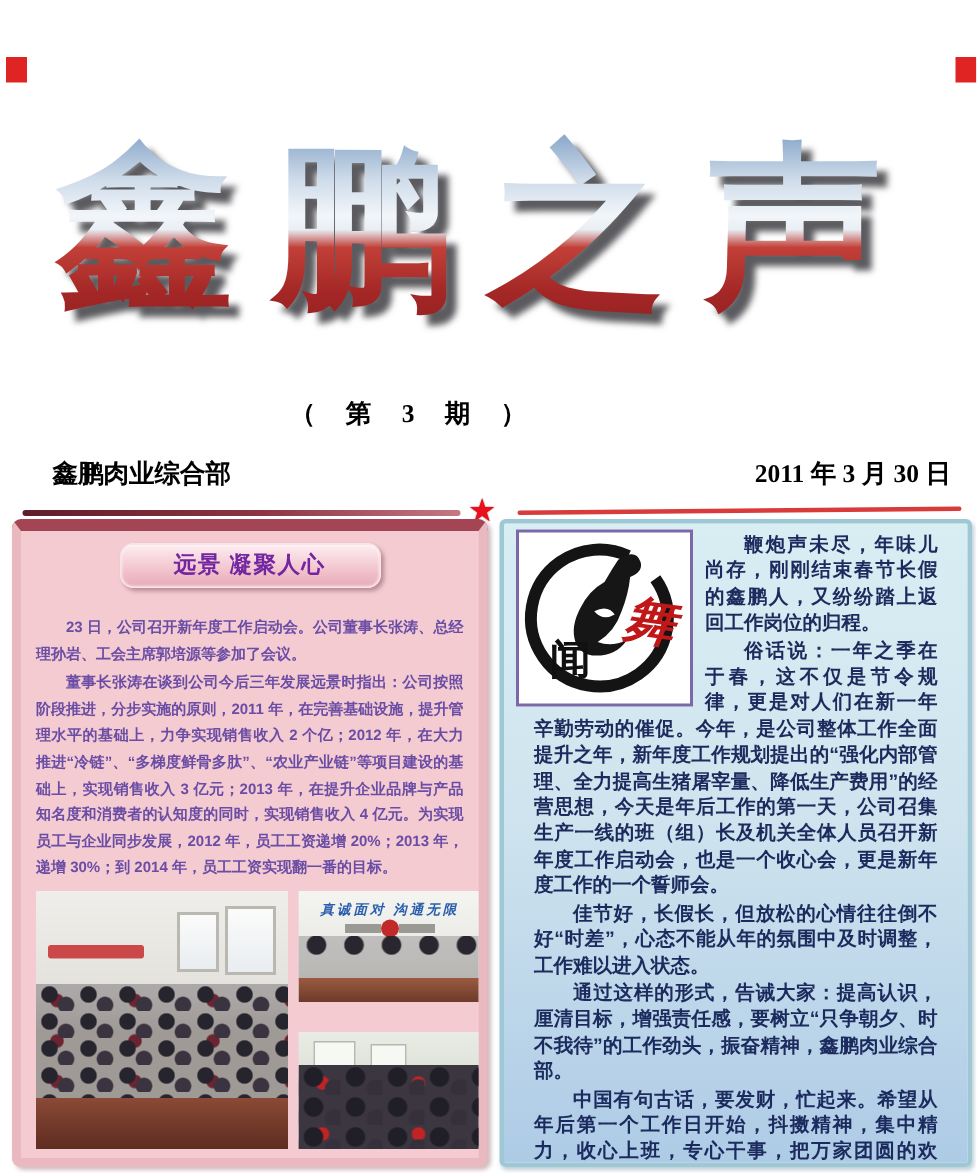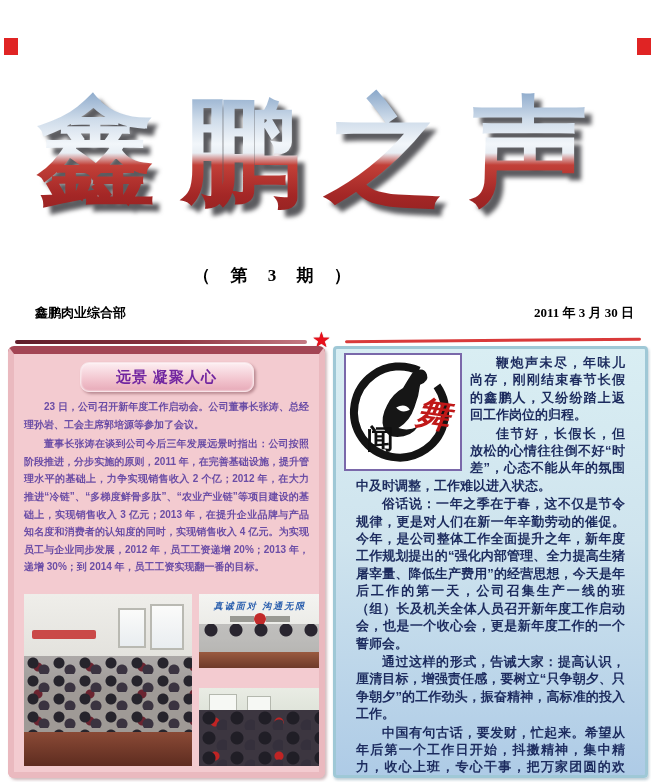--- a/index.html
+++ b/index.html
@@ -16,39 +16,39 @@
     font-size:118px;line-height:150px;letter-spacing:0.22em;white-space:nowrap;
     background:linear-gradient(180deg,#6f93bd 0%,#cfdcea 28%,#f2f6fa 44%,#e8eef4 50%,#c24038 58%,#a42726 78%,#8d1f1f 100%);
     -webkit-background-clip:text;background-clip:text;color:transparent;
     filter:drop-shadow(7px 7px 2px rgba(50,50,55,.8));}
 
   .issue-line{position:absolute;top:264px;left:0;width:552px;text-align:center;
     font-family:"Liberation Serif","DejaVu Serif",serif;font-weight:bold;
     font-size:17px;color:#000;letter-spacing:8px;}
 
   .meta-row{position:absolute;top:304px;left:0;width:651px;height:22px;
-    font-family:"Liberation Serif","DejaVu Serif",serif;font-weight:bold;font-size:13px;color:#000;}
+    font-family:"Liberation Serif","DejaVu Serif",serif;font-weight:bold;font-size:17px;color:#000;}
   .dept{position:absolute;left:35px;top:0;}
   .date{position:absolute;right:17px;top:0;}
 
   
   .divider{position:absolute;top:328px;left:0;width:651px;height:26px;}
   .divider .line-left{position:absolute;left:15px;top:12px;width:292px;height:4px;border-radius:2px;
     background:linear-gradient(90deg,#5f1d2a,#8d3542 55%,#c47983);}
   .divider .line-right{position:absolute;left:345px;top:11px;width:296px;height:3px;border-radius:2px;
     background:#d93a3a;transform:rotate(-0.5deg);}
   .divider .star{position:absolute;left:312px;top:0px;font-size:21px;color:#e8101c;
     text-shadow:0 0 1px #a00;}
 
   
   .left-box{position:absolute;left:8px;top:346px;width:317px;height:432px;box-sizing:border-box;
     background:#f3cbd0;border:6px solid #eab9bf;border-top:8px solid #a34554;
     border-radius:6px;box-shadow:2px 2px 3px rgba(120,60,70,.35);overflow:hidden;
     padding:6px 10px 8px 10px;}
-  .left-badge{width:172px;height:28px;margin:2px auto 6px auto;border-radius:9px;
+  .left-badge{width:172px;height:28px;margin:2px auto 18px auto;border-radius:9px;
     background:linear-gradient(180deg,#fdeef2 0%,#f2c4ce 60%,#e7aab8 100%);
     border:1px solid #f8e4e8;box-shadow:2px 2px 3px #b98a92, inset 0 0 2px #fff;
     text-align:center;line-height:28px;font-weight:bold;font-size:15px;color:#7226a0;
     letter-spacing:1px;}
   .left-box p{margin:2px 0;font-size:10px;line-height:17.6px;color:#6b4da6;
     text-align:justify;text-indent:2em;font-weight:bold;}
 
   
   .photos{position:absolute;left:10px;bottom:6px;width:297px;height:172px;display:flex;gap:7px;}
   .photo{position:relative;overflow:hidden;background:#ddd;}
@@ -165,20 +165,20 @@
     <div class="logo-box">
       <svg viewBox="0 0 100 100">
         <circle cx="47" cy="50" r="40" fill="none" stroke="#141414" stroke-width="7" stroke-dasharray="230 22" transform="rotate(-35 47 50)"></circle>
         <path d="M58 16 q10 -7 13 1 q2 6 -6 9 q-1 10 -5 20 q-4 12 -14 18 q8 3 17 -1 q-6 9 -18 9 q-9 0 -12 -8 q-3 -9 3 -20 q5 -10 14 -15 q4 -7 8 -13 z" fill="#161616"></path>
         <path d="M44 46 q8 -4 12 2 q-7 4 -12 -2 z" fill="#fff"></path>
         <text x="18" y="82" font-size="24" font-weight="bold" fill="#101010" font-family="'Liberation Sans','DejaVu Sans',sans-serif">闻</text>
         <text x="62" y="62" font-size="30" font-weight="bold" fill="#c01818" font-style="italic" transform="rotate(8 75 50)" font-family="'Liberation Serif','DejaVu Serif',serif">舞</text>
       </svg>
     </div>
     <p>鞭炮声未尽，年味儿尚存，刚刚结束春节长假的鑫鹏人，又纷纷踏上返回工作岗位的归程。</p>
+    <p>俗话说：一年之季在于春，这不仅是节令规律，更是对人们在新一年辛勤劳动的催促。今年，是公司整体工作全面提升之年，新年度工作规划提出的“强化内部管理、全力提高生猪屠宰量、降低生产费用”的经营思想，今天是年后工作的第一天，公司召集生产一线的班（组）长及机关全体人员召开新年度工作启动会，也是一个收心会，更是新年度工作的一个誓师会。</p>
     <p>佳节好，长假长，但放松的心情往往倒不好“时差”，心态不能从年的氛围中及时调整，工作难以进入状态。</p>
-    <p>俗话说：一年之季在于春，这不仅是节令规律，更是对人们在新一年辛勤劳动的催促。今年，是公司整体工作全面提升之年，新年度工作规划提出的“强化内部管理、全力提高生猪屠宰量、降低生产费用”的经营思想，今天是年后工作的第一天，公司召集生产一线的班（组）长及机关全体人员召开新年度工作启动会，也是一个收心会，更是新年度工作的一个誓师会。</p>
-    <p>通过这样的形式，告诫大家：提高认识，厘清目标，增强责任感，要树立“只争朝夕、只争朝夕”的工作劲头，振奋精神，高标准的投入工作。</p>
+    <p>通过这样的形式，告诫大家：提高认识，厘清目标，增强责任感，要树立“只争朝夕、时不我待”的工作劲头，振奋精神，鑫鹏肉业综合部。</p>
     <p>中国有句古话，要发财，忙起来。希望从年后第一个工作日开始，抖擞精神，集中精力，收心上班，专心干事，把万家团圆的欢喜，化作谋划事业的动力；把追求美好生活的憧憬，变为做好本职工作的实际行动。</p>
 
   </div>
 
 </div>
 
 </body></html>

